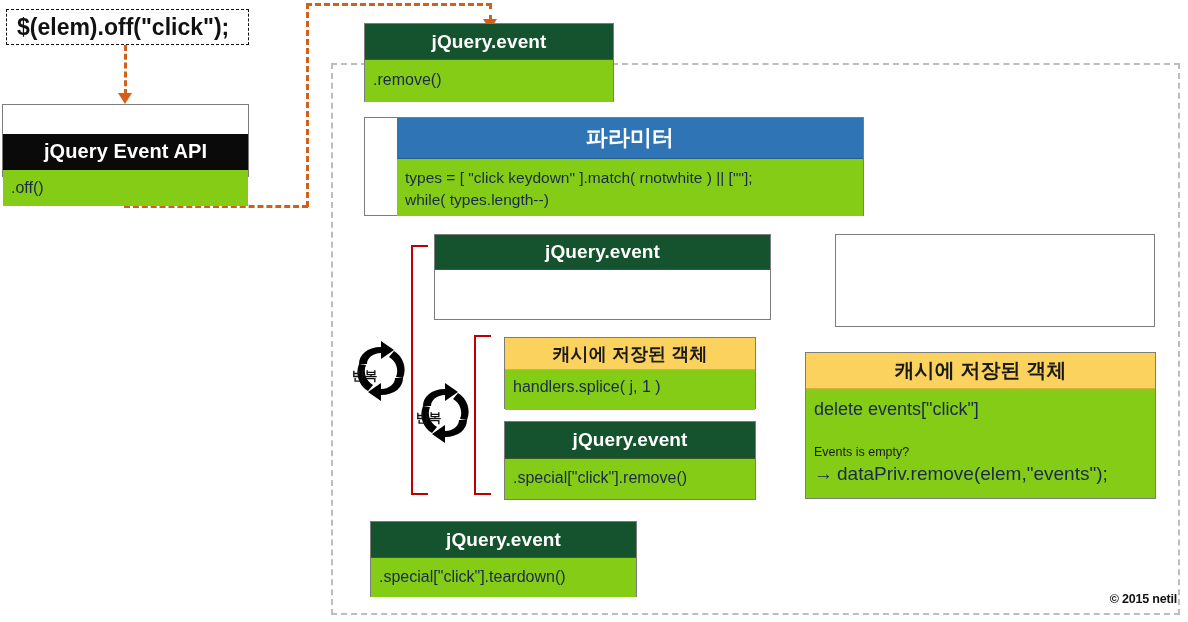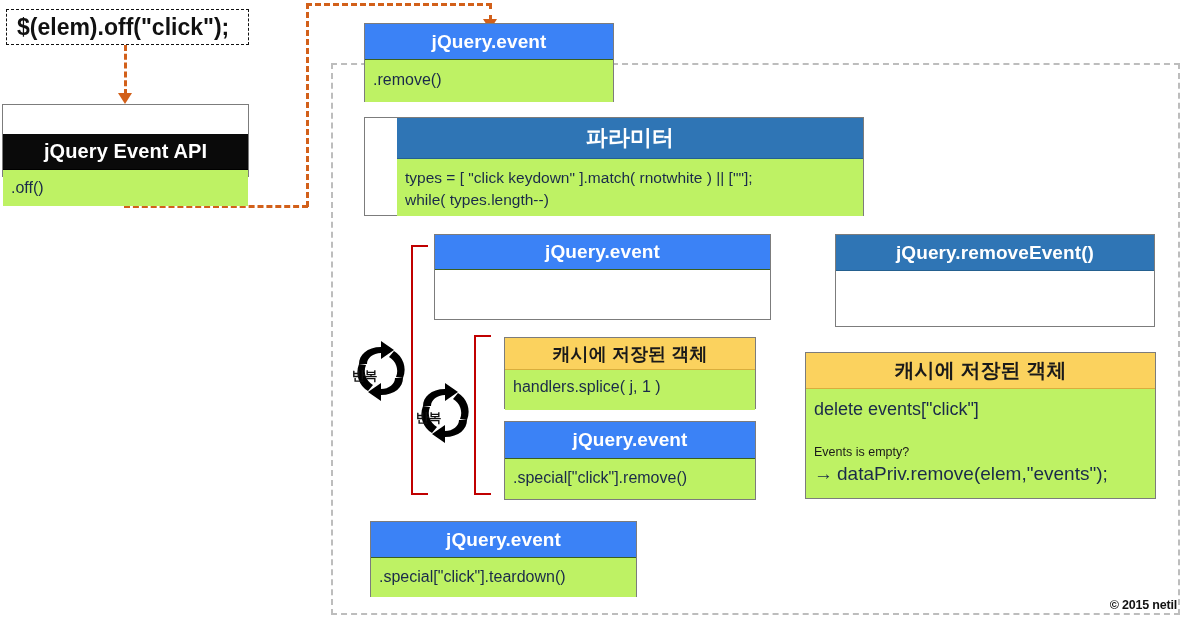--- a/index.html
+++ b/index.html
@@ -11,24 +11,24 @@
   .stage{position:absolute;left:0;top:0;width:1188px;height:622px;}
 
   
   .card{position:absolute;box-sizing:border-box;border:1px solid #7c7c7c;background:#ffffff;}
   .card .hd{
     box-sizing:border-box;width:100%;text-align:center;
     font-weight:bold;color:#ffffff;letter-spacing:.1px;
     display:flex;align-items:center;justify-content:center;
   }
   .card .bd{
-    box-sizing:border-box;background:#bef264;color:#1a2a4a;
+    box-sizing:border-box;background:#84cc16;color:#1a2a4a;
     padding:5px 8px 6px 8px;line-height:1.32;
   }
-  .hd.green{background:#3b82f6;border-bottom:1px solid #3c5f1c;}
+  .hd.green{background:#14532d;border-bottom:1px solid #3c5f1c;}
   .hd.blue{background:#2f75b5;border-bottom:1px solid #24608f;}
   .hd.gold{background:#fbd25e;color:#1a1a1a;border-bottom:1px solid #d9ae3c;}
   .hd.black{background:#0a0a0a;color:#ffffff;border-bottom:1px solid #000;margin-top:29px;}
 
   
   .callout{
     position:absolute;box-sizing:border-box;
     border:1.5px dashed #111;background:#fff;
     display:flex;align-items:center;padding-left:10px;
     font-size:23px;font-weight:bold;color:#111;
@@ -55,21 +55,21 @@
   
   .loop{position:absolute;}
   .loop svg{display:block;}
   .loop .lbl{
     position:absolute;font-size:13px;font-weight:bold;color:#111;
     left:-2px;top:27px;letter-spacing:-.5px;
   }
 
   .copyright{
     position:absolute;font-size:12.5px;font-weight:bold;color:#111;
-    right:11px;bottom:10px;letter-spacing:-.2px;
+    right:11px;bottom:16px;letter-spacing:-.2px;
   }
 
   .ar{font-weight:bold;font-size:17px;padding-right:4px;}
   .small{font-size:12.5px;color:#1a1a1a;}
   .nowrap{white-space:nowrap;}
 </style>
 </head>
 <body>
 
 <div class="stage">
@@ -145,23 +145,20 @@
   <div class="card" style="left:370px;top:521px;width:267px;height:76px;">
     <div class="hd green" style="height:36px;font-size:19px;">
       <span>jQuery.event</span>
     </div>
     <div class="bd" style="height:39px;font-size:16px;padding-top:8px;">
       <span>.special["click"].teardown()</span>
     </div>
   </div>
 
   <div class="card" style="left:835px;top:234px;width:320px;height:93px;">
-    <div class="hd blue" style="height:36px;font-size:19px;">
-      <span>jQuery.removeEvent()</span>
-    </div>
   </div>
 
   <div class="card" style="left:805px;top:352px;width:351px;height:147px;">
     <div class="hd gold" style="height:36px;font-size:20px;">
       <span>캐시에 저장된 객체</span>
     </div>
     <div class="bd" style="height:109px;padding-top:9px;">
       <div class="nowrap" style="font-size:18px;">delete events["click"]</div>
       <div class="small nowrap" style="margin-top:22px;">Events is empty?</div>
       <div class="nowrap" style="font-size:19px;margin-top:1px;">

